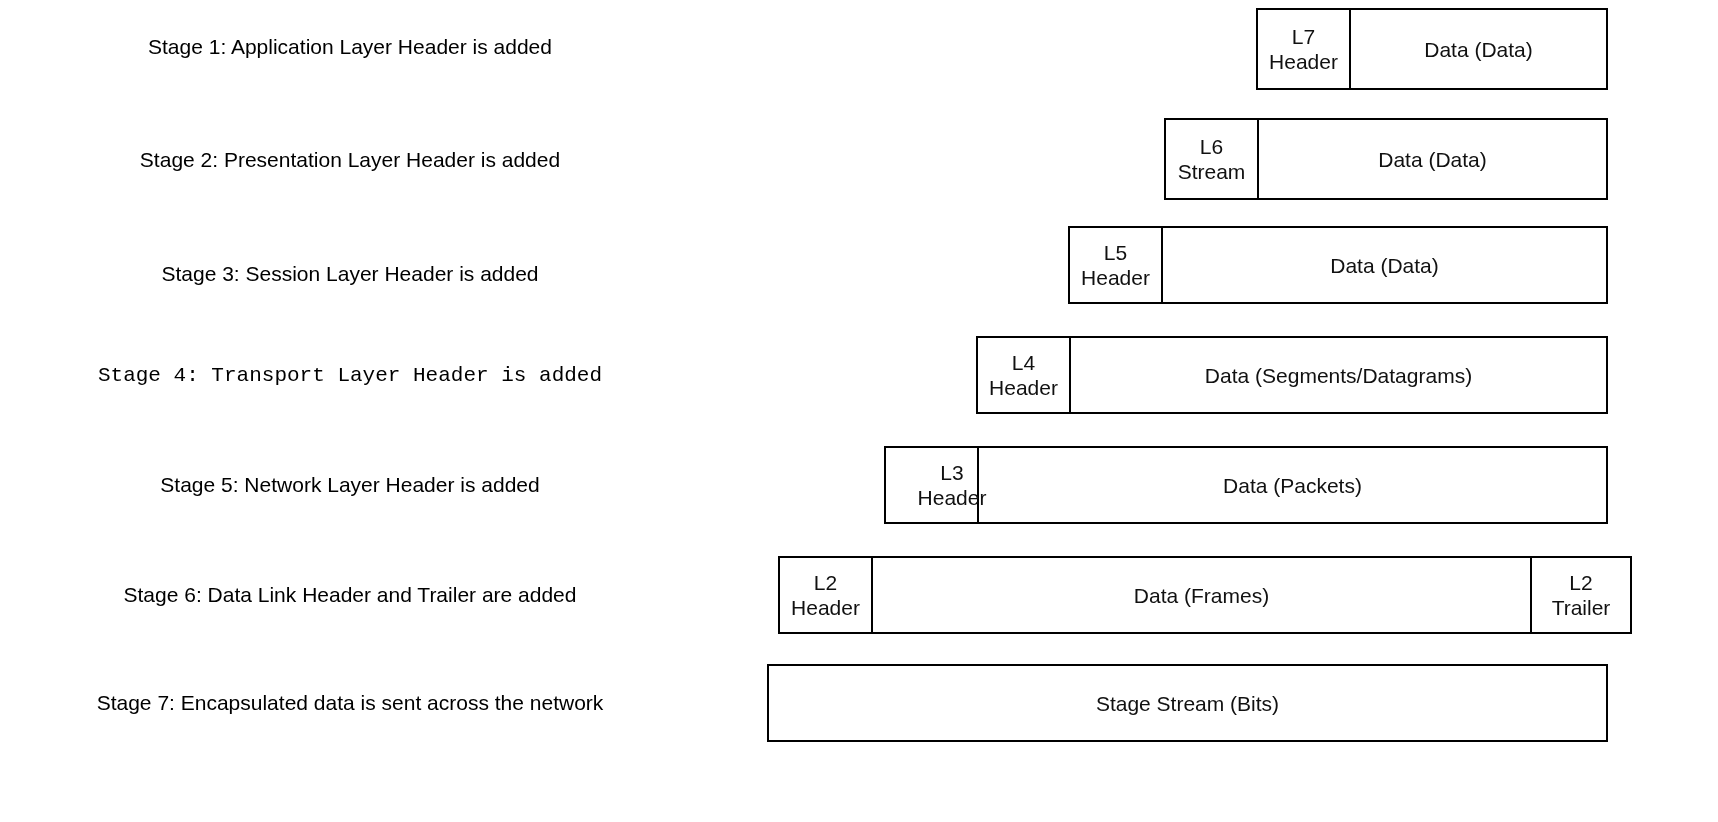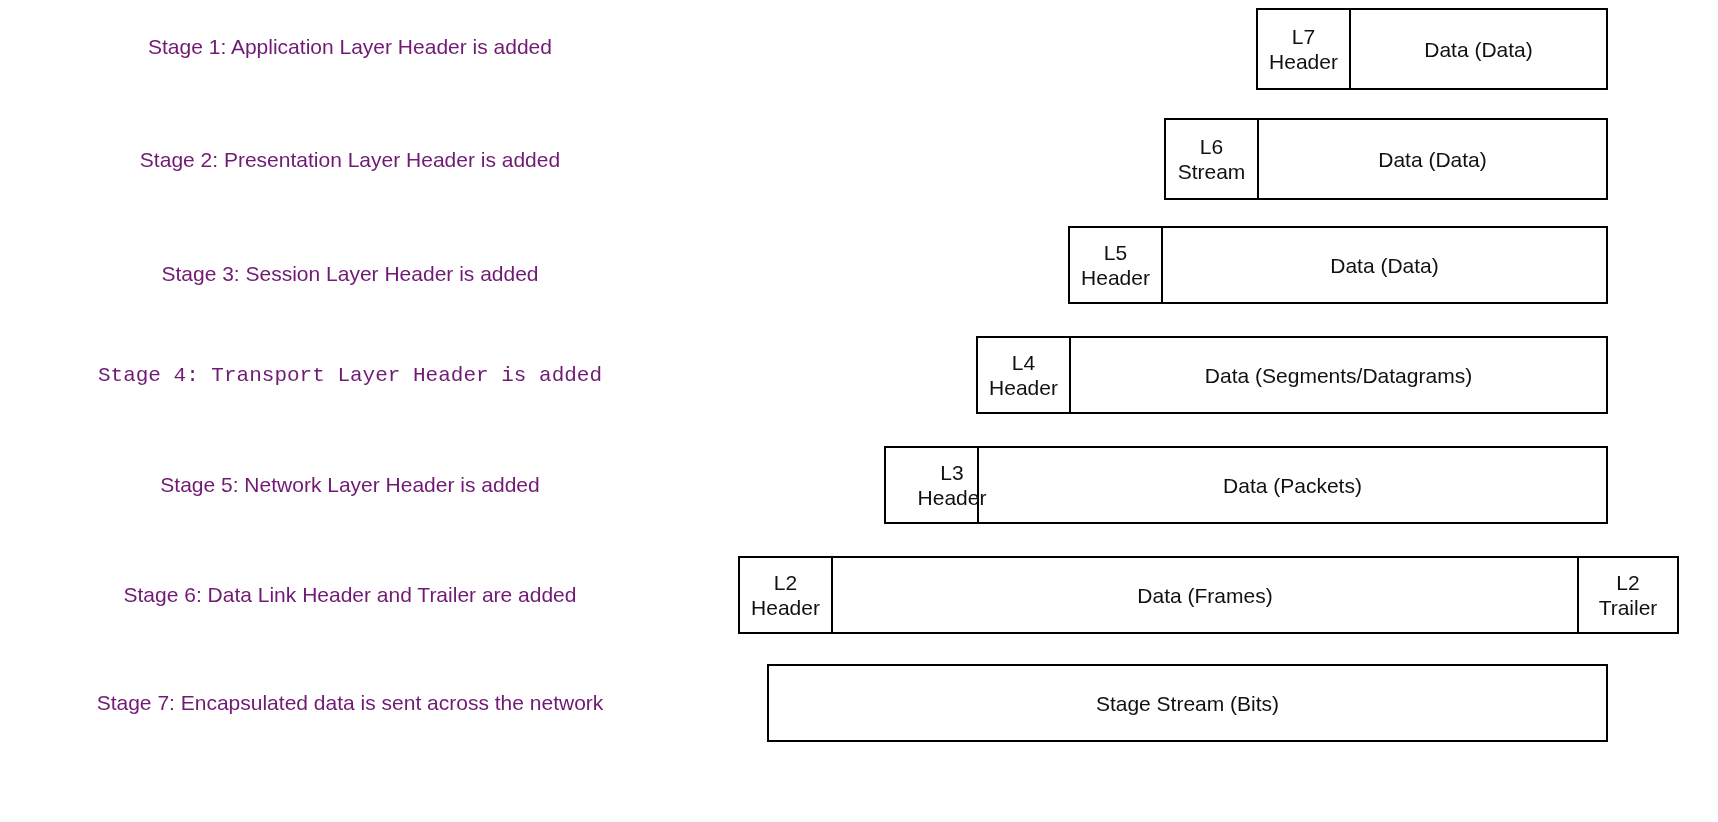--- a/index.html
+++ b/index.html
@@ -24,21 +24,21 @@
     left: 0;
     width: 1718px;
   }
   .stage-label {
     position: absolute;
     left: 0;
     width: 700px;
     text-align: center;
     font-size: 21px;
     line-height: 26px;
-    color: #701a75;
+    color: #000000;
     white-space: nowrap;
   }
   .pdu {
     position: absolute;
     box-sizing: border-box;
     display: flex;
     flex-direction: row;
     align-items: stretch;
     border: 2.5px solid #000000;
     background: #ffffff;
@@ -109,21 +109,21 @@
     <div class="stage-label" style="top:472px;">Stage 5: Network Layer Header is added</div>
     <div class="pdu" style="left:884px; top:446px; width:724px; height:78px;">
       <div class="cell divider-right" style="width:93px;padding-left:45px;">L3
 Header</div>
       <div class="cell" style="flex:1;">Data (Packets)</div>
     </div>
   </div>
 
   <div class="stage-row" style="top:0px;">
     <div class="stage-label" style="top:582px;">Stage 6: Data Link Header and Trailer are added</div>
-    <div class="pdu" style="left:738px; top:556px; width:941px; height:78px;">
+    <div class="pdu" style="left:778px; top:556px; width:854px; height:78px;">
       <div class="cell divider-right" style="width:93px;">L2
 Header</div>
       <div class="cell" style="flex:1;">Data (Frames)</div>
       <div class="cell divider-left" style="width:100px;">L2
 Trailer</div>
     </div>
   </div>
 
   <div class="stage-row" style="top:0px;">
     <div class="stage-label" style="top:690px;">Stage 7: Encapsulated data is sent across the network</div>

